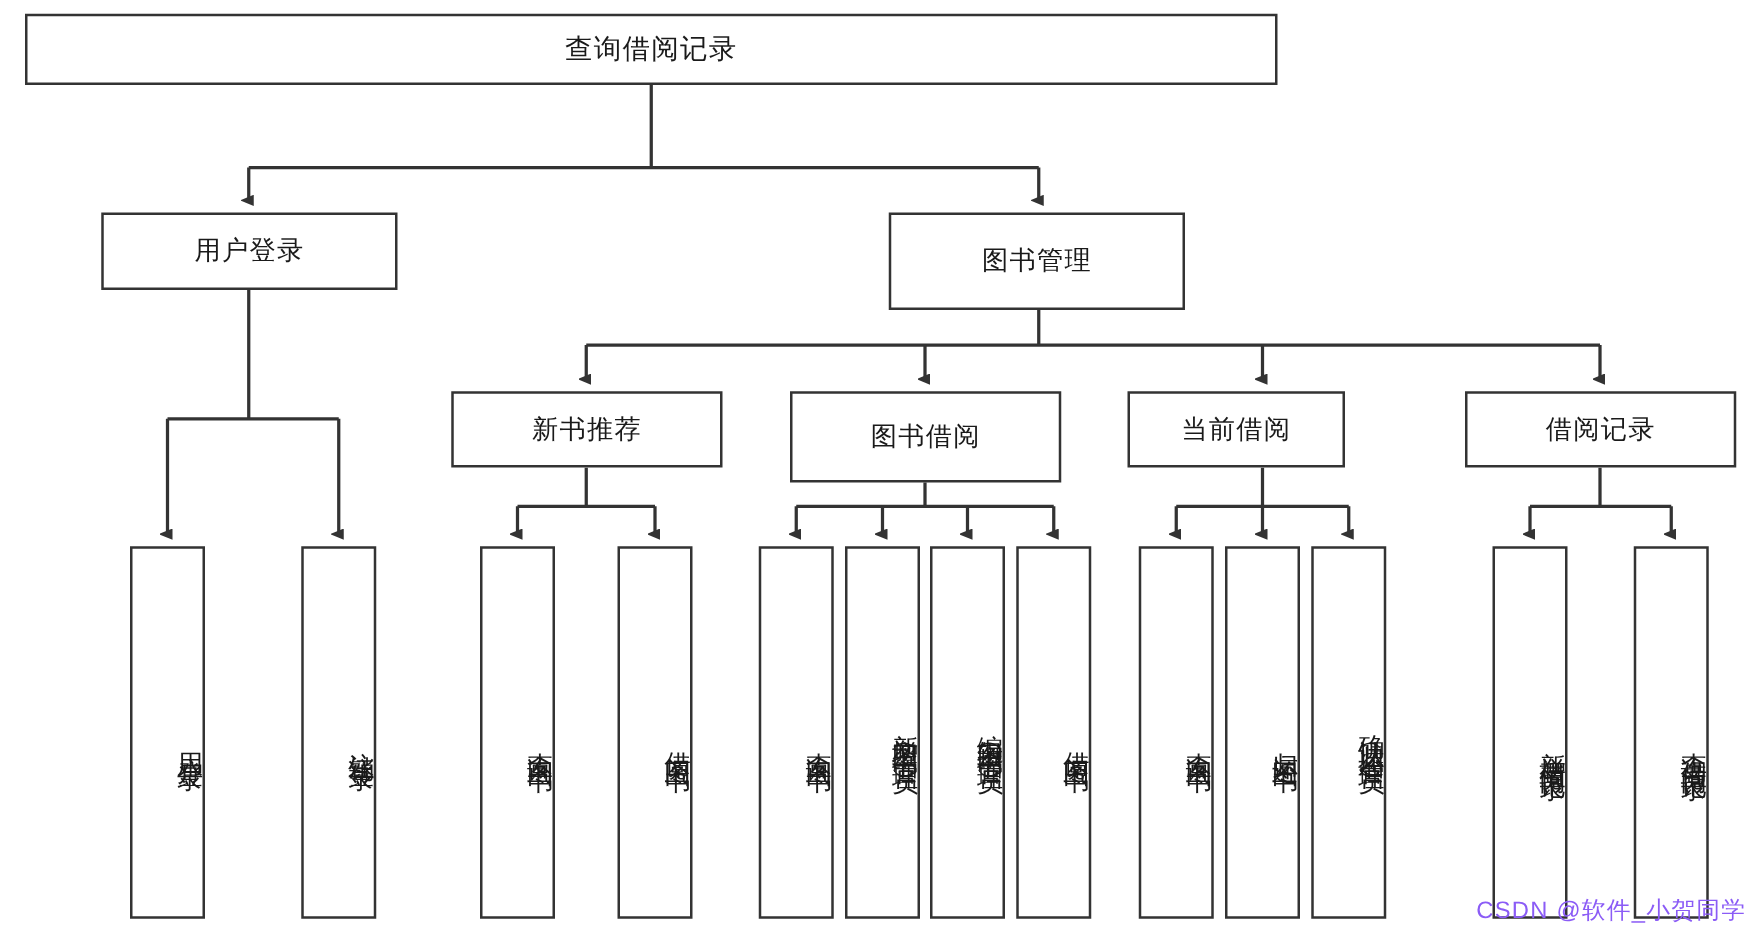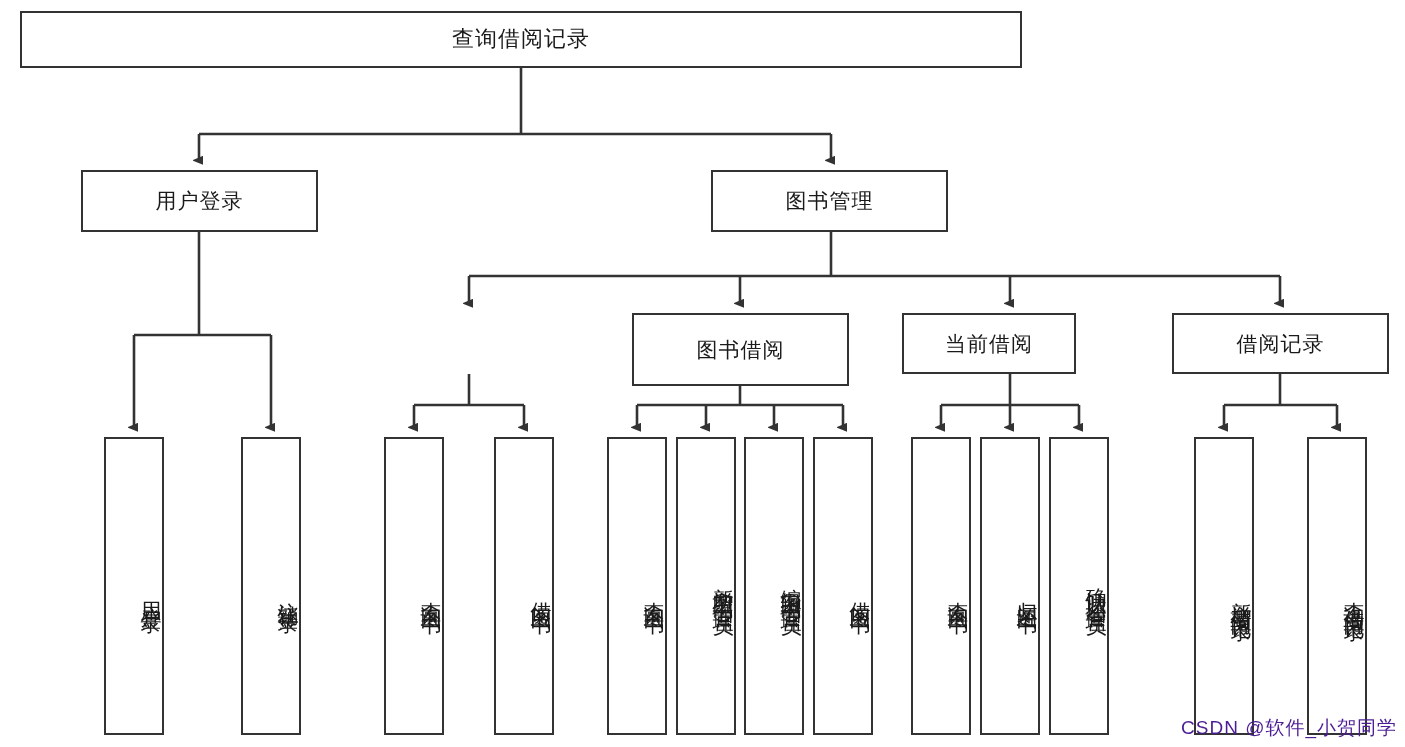--- a/index.html
+++ b/index.html
@@ -57,21 +57,21 @@
   .node.v .vlabel {
     writing-mode: vertical-rl;
     text-orientation: upright;
     white-space: nowrap;
   }
   .watermark {
     position: absolute;
     right: 8px;
     bottom: 6px;
     font-size: 19px;
-    color: #4c1d95;
+    color: #8b5cf6;
     letter-spacing: 1px;
     white-space: nowrap;
     font-family: "Liberation Sans", "DejaVu Sans", sans-serif;
   }
 </style>
 </head>
 <body>
 
 <div id="canvas">
 
@@ -125,24 +125,27 @@
     </g>
   </svg>
 
   <div class="node h root" style="left:20px; top:11px; width:1002px; height:57px;">
     <span>查询借阅记录</span>
   </div>
 
   <div class="node h" style="left:81px; top:170px; width:237px; height:62px;">
     <span>用户登录</span>
   </div>
-  <div class="node h" style="left:711px; top:170px; width:237px; height:62px;">
+  <div class="node h" style="left:711px; top:170px; width:237px; height:78px;">
     <span>图书管理</span>
   </div>
 
+  <div class="node h" style="left:361px; top:313px; width:217px; height:61px;">
+    <span>新书推荐</span>
+  </div>
   <div class="node h" style="left:632px; top:313px; width:217px; height:73px;">
     <span>图书借阅</span>
   </div>
   <div class="node h" style="left:902px; top:313px; width:174px; height:61px;">
     <span>当前借阅</span>
   </div>
   <div class="node h" style="left:1172px; top:313px; width:217px; height:61px;">
     <span>借阅记录</span>
   </div>
 

